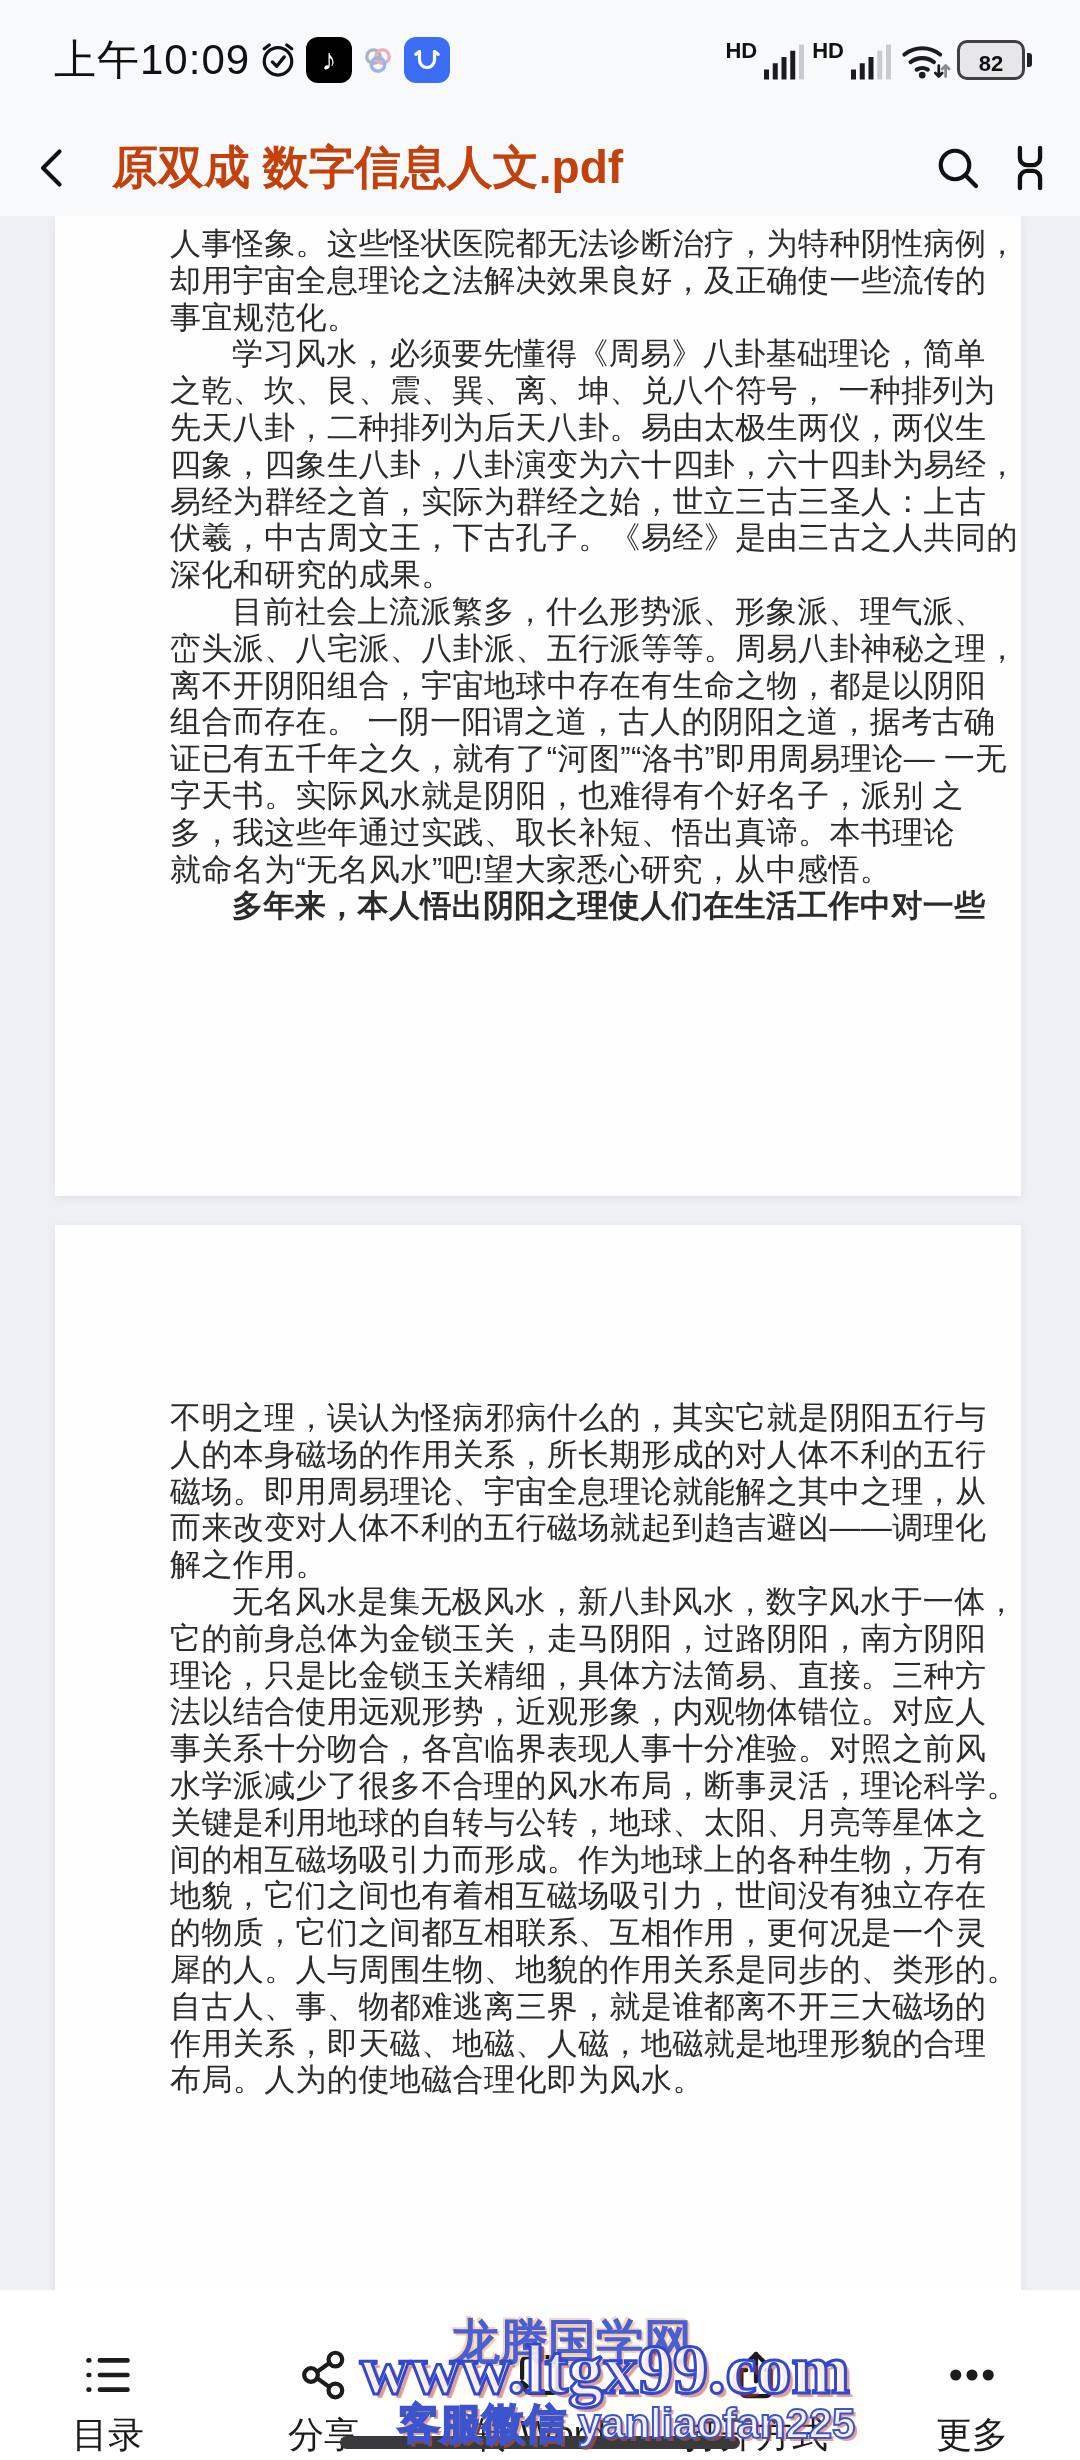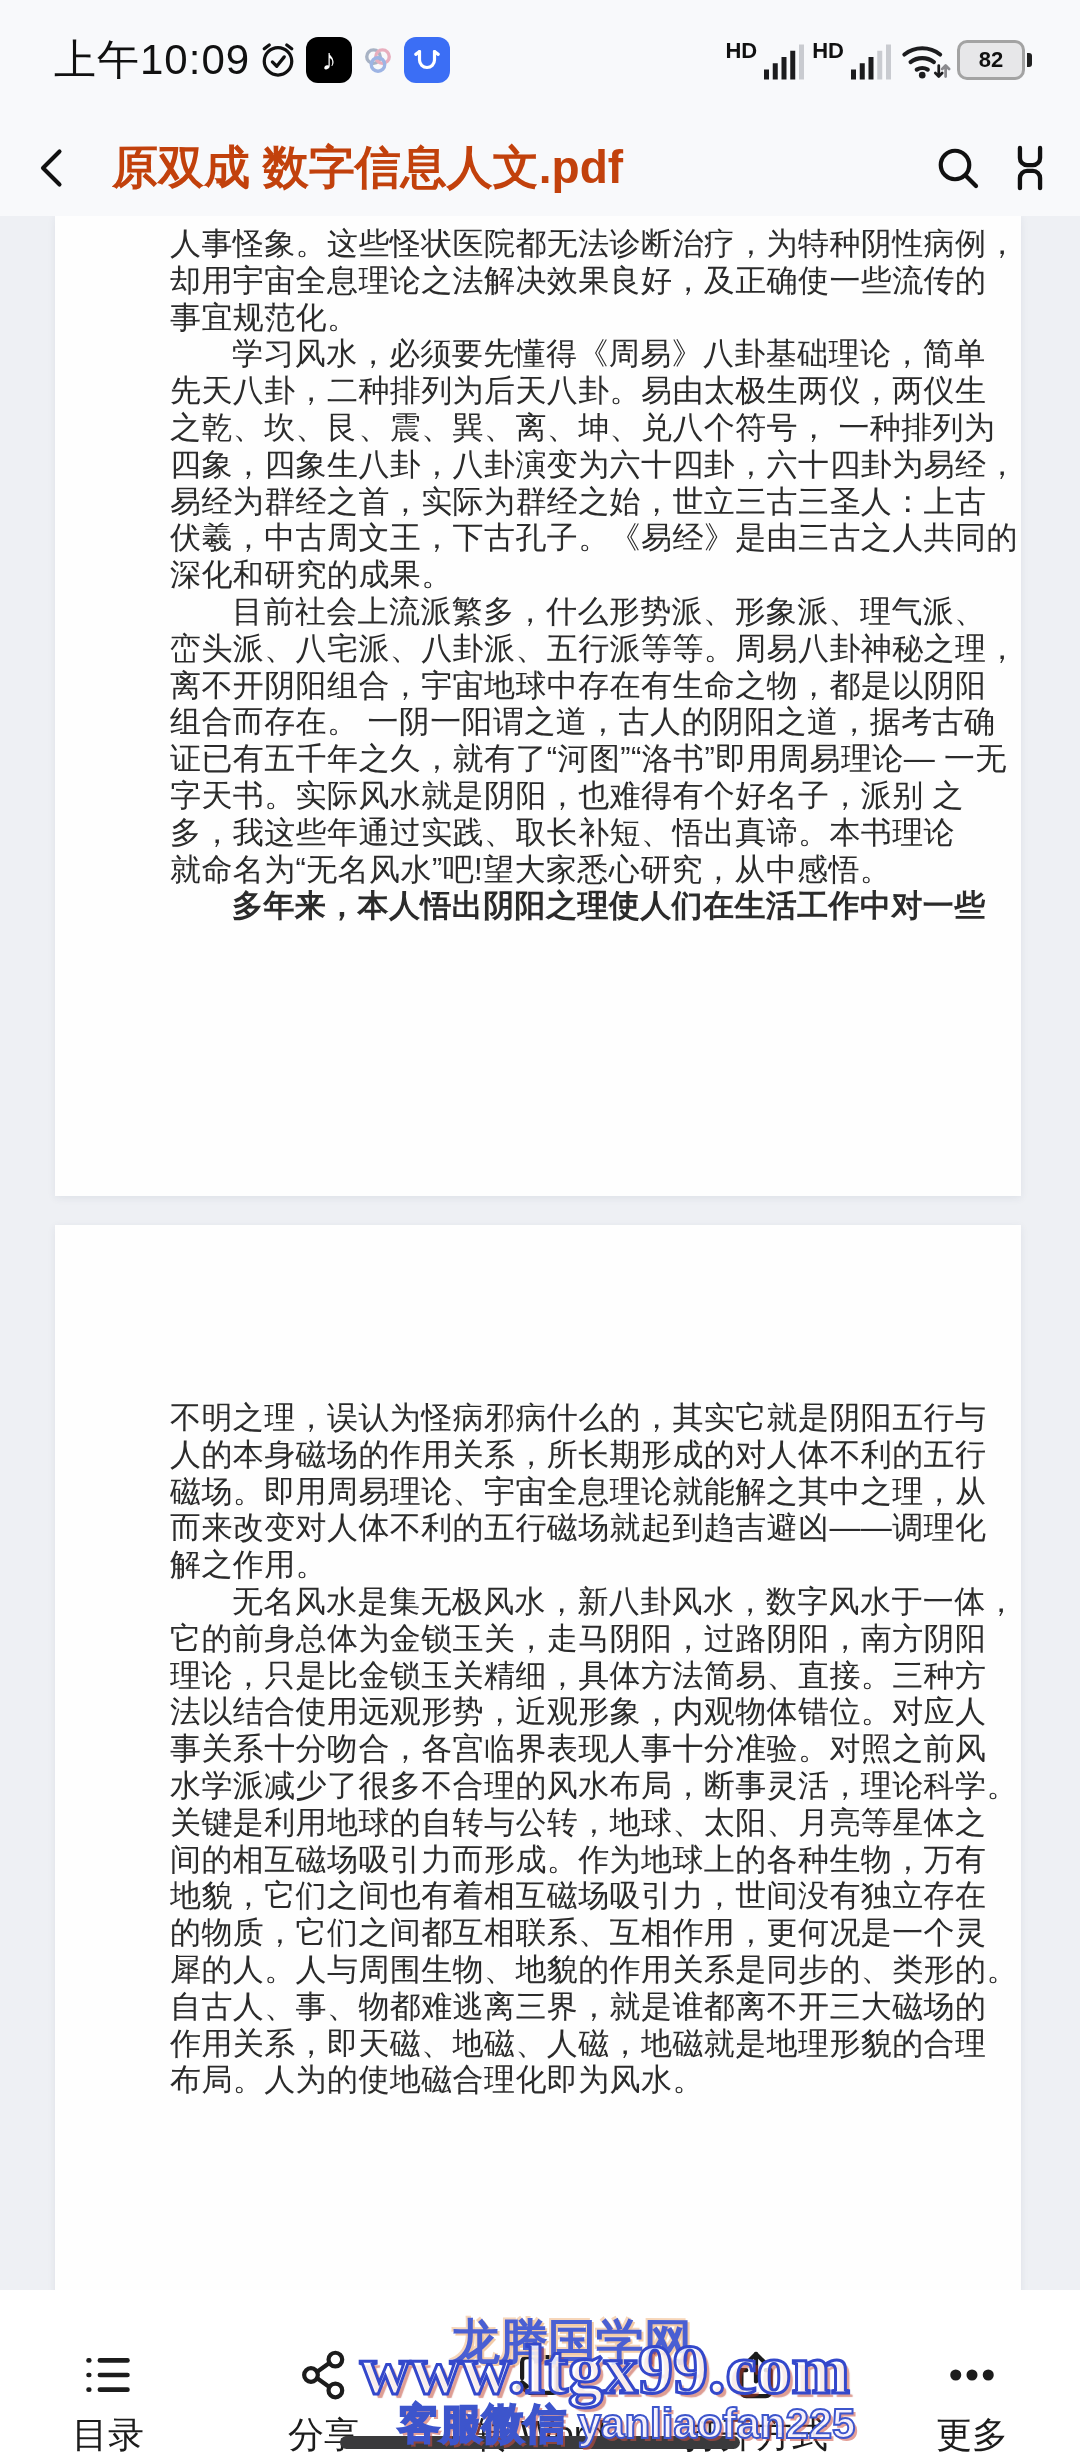--- a/index.html
+++ b/index.html
@@ -11,22 +11,22 @@
   .sb-left{position:absolute;left:54px;top:0;height:120px;display:flex;align-items:center;gap:8px;}
   .sb-time{font-size:42px;font-weight:500;color:#111;letter-spacing:1px;}
   .sb-right{position:absolute;right:48px;top:0;height:120px;display:flex;align-items:center;gap:6px;}
   .sb-ico{display:flex;align-items:center;}
   .appico{width:46px;height:46px;border-radius:12px;display:flex;align-items:center;justify-content:center;}
   .douyin{background:#000;color:#fff;font-size:30px;font-weight:700;}
   .blueapp{background:#3b6ef5;color:#fff;font-size:30px;font-weight:700;}
   .hdgroup{display:flex;align-items:flex-end;gap:3px;}
   .hdlabel{font-size:22px;font-weight:700;color:#111;margin-bottom:18px;margin-right:2px;}
   .batt{position:relative;display:flex;align-items:center;}
-  .batt-body{width:62px;height:34px;border:3px solid #a3a3a3;border-radius:10px;
-    display:flex;align-items:center;justify-content:center;background:#e7e7e9;}
+  .batt-body{width:62px;height:34px;border:3px solid #404040;border-radius:10px;
+    display:flex;align-items:flex-end;justify-content:center;background:#e7e7e9;}
   .batt-body span{font-size:22px;font-weight:600;color:#111;}
   .batt-nub{width:5px;height:14px;background:#222;border-radius:0 3px 3px 0;margin-left:2px;}
 
   
   .header{position:absolute;top:120px;left:0;width:1080px;height:96px;background:#f8f9fb;z-index:20;
     display:flex;align-items:center;}
   .hd-title{font-size:46px;font-weight:600;color:#c2410c;margin-left:22px;flex:1;
     white-space:nowrap;overflow:hidden;text-overflow:ellipsis;}
   .hd-btn{width:72px;height:72px;display:flex;align-items:center;justify-content:center;flex:0 0 auto;}
 
@@ -157,22 +157,22 @@
     </div>
   </div>
 
   <div class="content">
     <div class="page page1">
       <div class="ptext">
           <div class="pline">人事怪象。这些怪状医院都无法诊断治疗，为特种阴性病例，</div>
           <div class="pline">却用宇宙全息理论之法解决效果良好，及正确使一些流传的</div>
           <div class="pline">事宜规范化。</div>
           <div class="pline ind">学习风水，必须要先懂得《周易》八卦基础理论，简单</div>
+          <div class="pline">之乾、坎、艮、震、巽、离、坤、兑八个符号， 一种排列为</div>
           <div class="pline">先天八卦，二种排列为后天八卦。易由太极生两仪，两仪生</div>
-          <div class="pline">之乾、坎、艮、震、巽、离、坤、兑八个符号， 一种排列为</div>
           <div class="pline">四象，四象生八卦，八卦演变为六十四卦，六十四卦为易经，</div>
           <div class="pline">易经为群经之首，实际为群经之始，世立三古三圣人：上古</div>
           <div class="pline">伏羲，中古周文王，下古孔子。《易经》是由三古之人共同的</div>
           <div class="pline">深化和研究的成果。</div>
           <div class="pline ind">目前社会上流派繁多，什么形势派、形象派、理气派、</div>
           <div class="pline">峦头派、八宅派、八卦派、五行派等等。周易八卦神秘之理，</div>
           <div class="pline">离不开阴阳组合，宇宙地球中存在有生命之物，都是以阴阳</div>
           <div class="pline">组合而存在。 一阴一阳谓之道，古人的阴阳之道，据考古确</div>
           <div class="pline">证已有五千年之久，就有了“河图”“洛书”即用周易理论— 一无</div>
           <div class="pline">字天书。实际风水就是阴阳，也难得有个好名子，派别 之</div>

